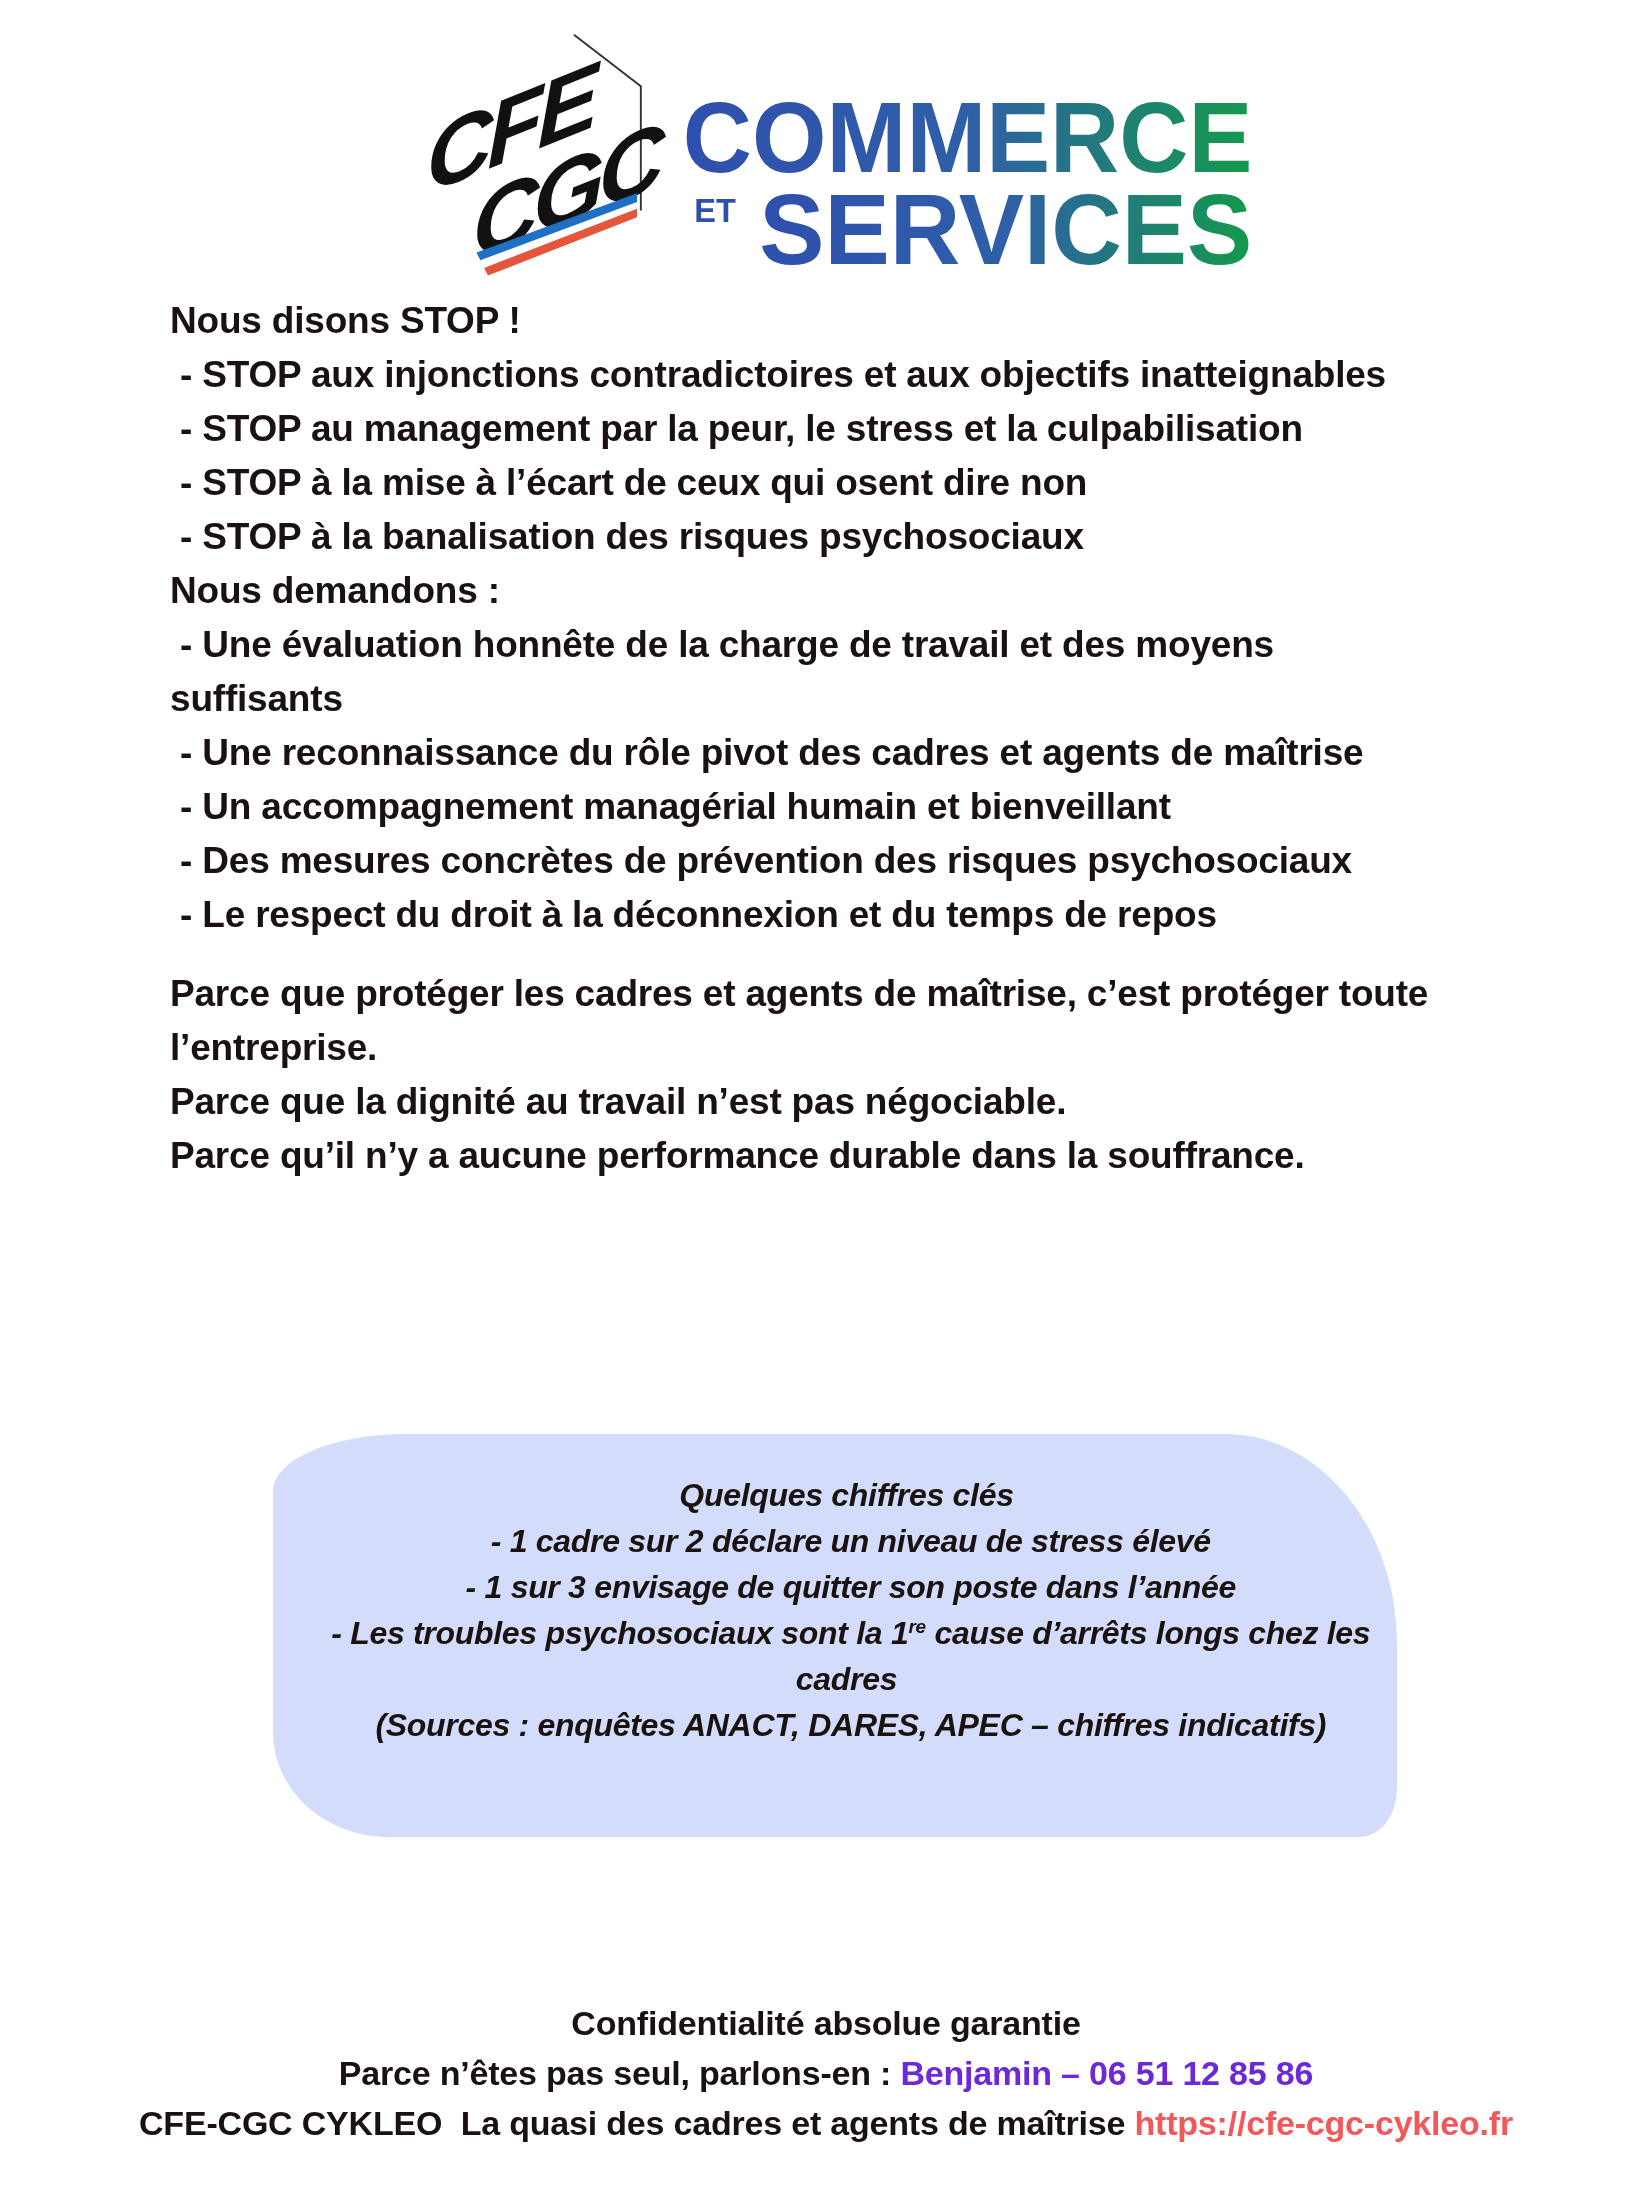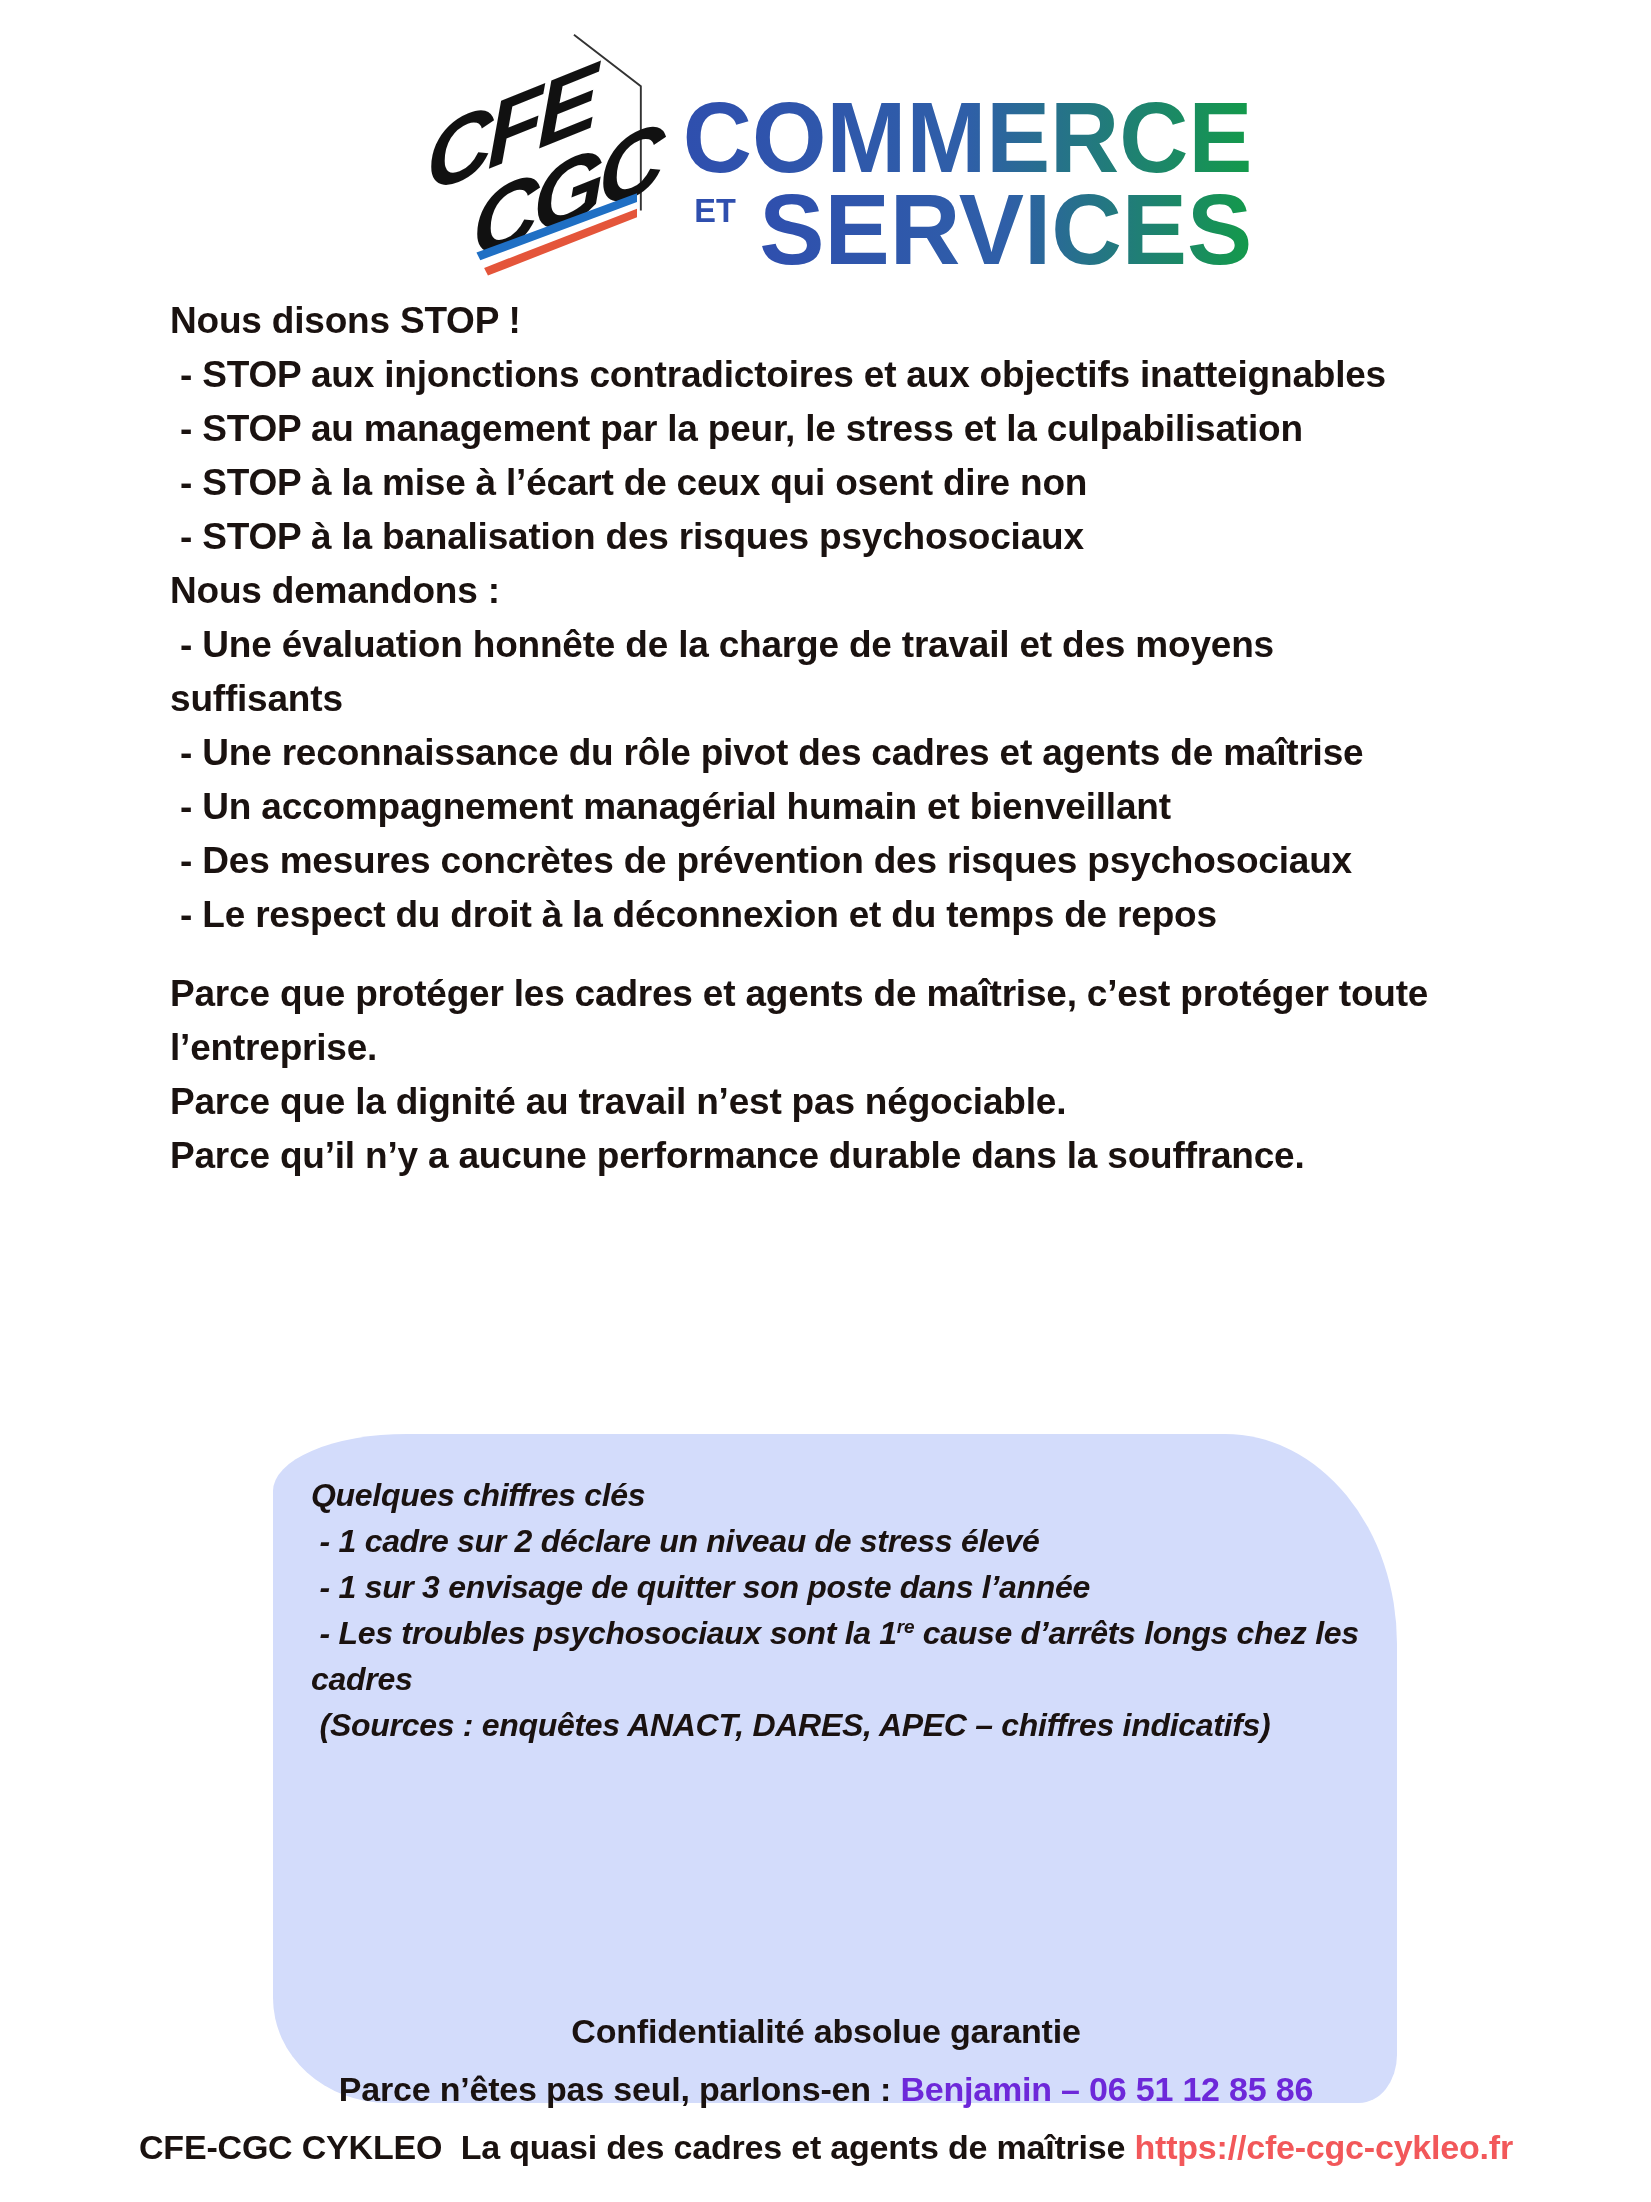--- a/index.html
+++ b/index.html
@@ -13,36 +13,37 @@
     
     .main {
       position: absolute; left: 170px; top: 294px; width: 1262px;
       font-size: 37px; font-weight: 700; line-height: 54px; letter-spacing: -0.2px;
     }
     .main p { margin: 0; }
     .main .gap { height: 25px; }
     .main .item { white-space: pre-wrap; }
     
     .box {
-      position: absolute; left: 273px; top: 1434px; width: 1124px; height: 669px;
+      position: absolute; left: 273px; top: 1434px; width: 1124px; height: 403px;
       background: #d3dcfb;
       border-radius: 134px 172px 38px 115px / 57px 210px 48px 105px;
+      text-align: center;
     }
     .box-inner {
       position: absolute; left: 38px; top: 38px; width: 1071px;
       font-size: 32px; font-style: italic; font-weight: 700; line-height: 46px; letter-spacing: -0.3px;
     }
     .box-inner p { margin: 0; white-space: pre-wrap; }
     .box-inner sup { font-size: 19px; line-height: 0; vertical-align: 11.5px; }
     
     .footer {
       position: absolute; left: 0; top: 1998px; width: 1652px; text-align: center;
       font-size: 34px; font-weight: 700; line-height: 50px; letter-spacing: -0.2px;
     }
-    .footer p { margin: 8px; white-space: pre-wrap; }
+    .footer p { margin: 0; white-space: pre-wrap; }
     .phone { color: #6d28d9; }
     .url { color: #f2585a; }
   </style>
 </head>
 <body>
 
 <div class="logo">
   <svg width="841" height="258" viewBox="0 0 880 270">
     <defs>
       <linearGradient id="fedGrad" x1="0" y1="0" x2="1" y2="0">

